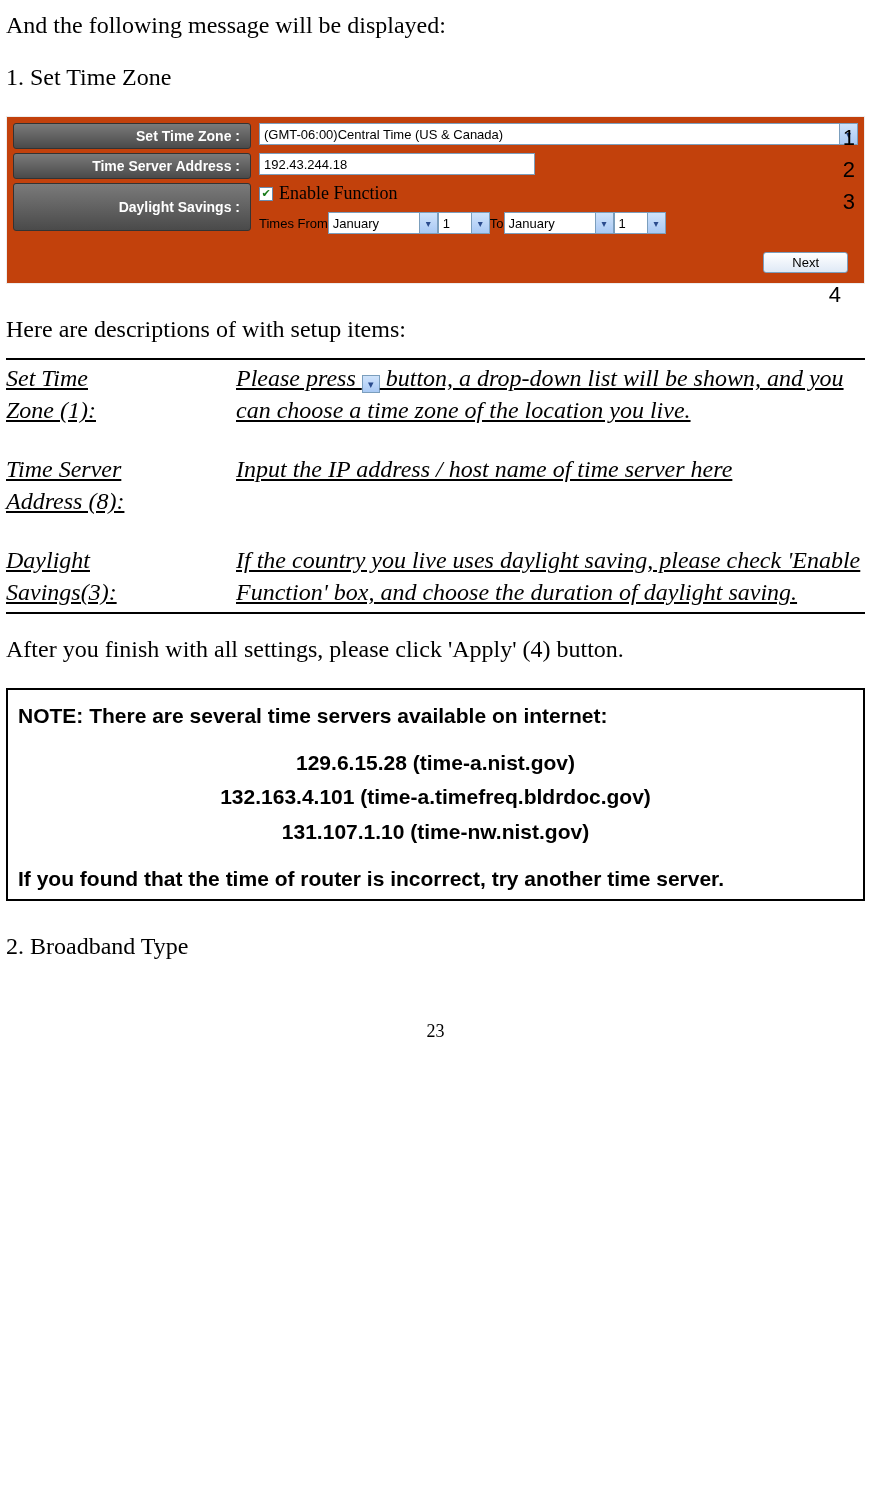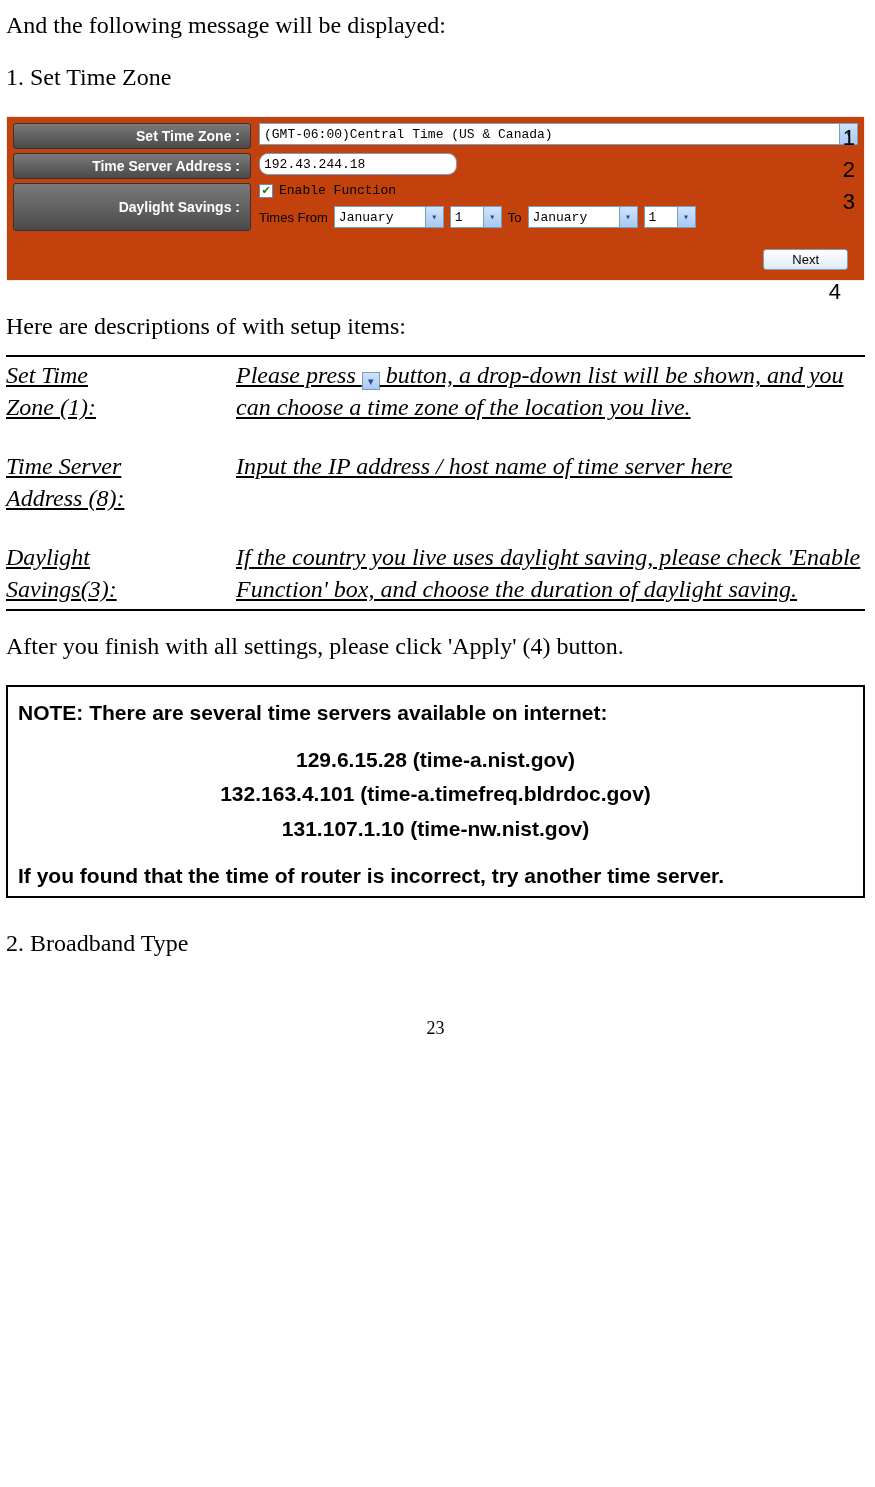--- a/index.html
+++ b/index.html
@@ -53,46 +53,46 @@
     flex-wrap: wrap;
     align-items: center;
     gap: 4px;
     font-family: Arial, sans-serif;
     font-size: 13px;
   }
   .faux-select, .faux-input {
     height: 22px;
     border: 1px solid #7b9ebd;
     background: #fff;
-    font-family: Liberation Mono, monospace;
+    font-family: Liberation Sans, sans-serif;
     font-size: 13px;
     padding: 0 4px;
     display: flex;
     align-items: center;
     position: relative;
   }
   .faux-select .sel-chevron {
     position: absolute;
     right: 0; top: 0; bottom: 0;
     width: 18px;
     background: linear-gradient(to bottom,#cfe3fb,#a9c9f4);
     border-left: 1px solid #7b9ebd;
     display:flex;align-items:center;justify-content:center;
     font-size: 10px; color:#2a4b8d;
   }
   .tz-select { flex: 1; min-width:480px; padding-right:22px; }
-  .ts-input  { width: 198px; border-radius: 9px; }
+  .ts-input  { width: 276px; }
   .checkbox-box {
     width: 14px; height: 14px;
     border: 1px solid #6a8cb0; background: #fff;
     display:inline-flex;align-items:center;justify-content:center;
     font-size:11px; color:#1a7a1a; line-height:1;
   }
-  .enable-label { font-size:13px; font-family:Liberation Mono, monospace; }
-  .ds-line2 { width:100%; display:flex; align-items:center; gap:6px; margin-top:4px;}
+  .enable-label { font-size:18px; font-family:Liberation Serif, serif; }
+  .ds-line2 { width:100%; display:flex; align-items:center; margin-top:4px;}
   .small-select { padding-right:22px; }
   .month-select { width:110px; }
   .day-select { width:52px; }
   .times-txt { font-size:13px; font-family:Arial,sans-serif; }
 
   .next-row { display:flex; justify-content:flex-end; padding: 14px 10px 0 0; }
   .next-btn {
     font-family: Arial, sans-serif; font-size:13px;
     padding: 2px 28px;
     border:1px solid #7b9ebd;

